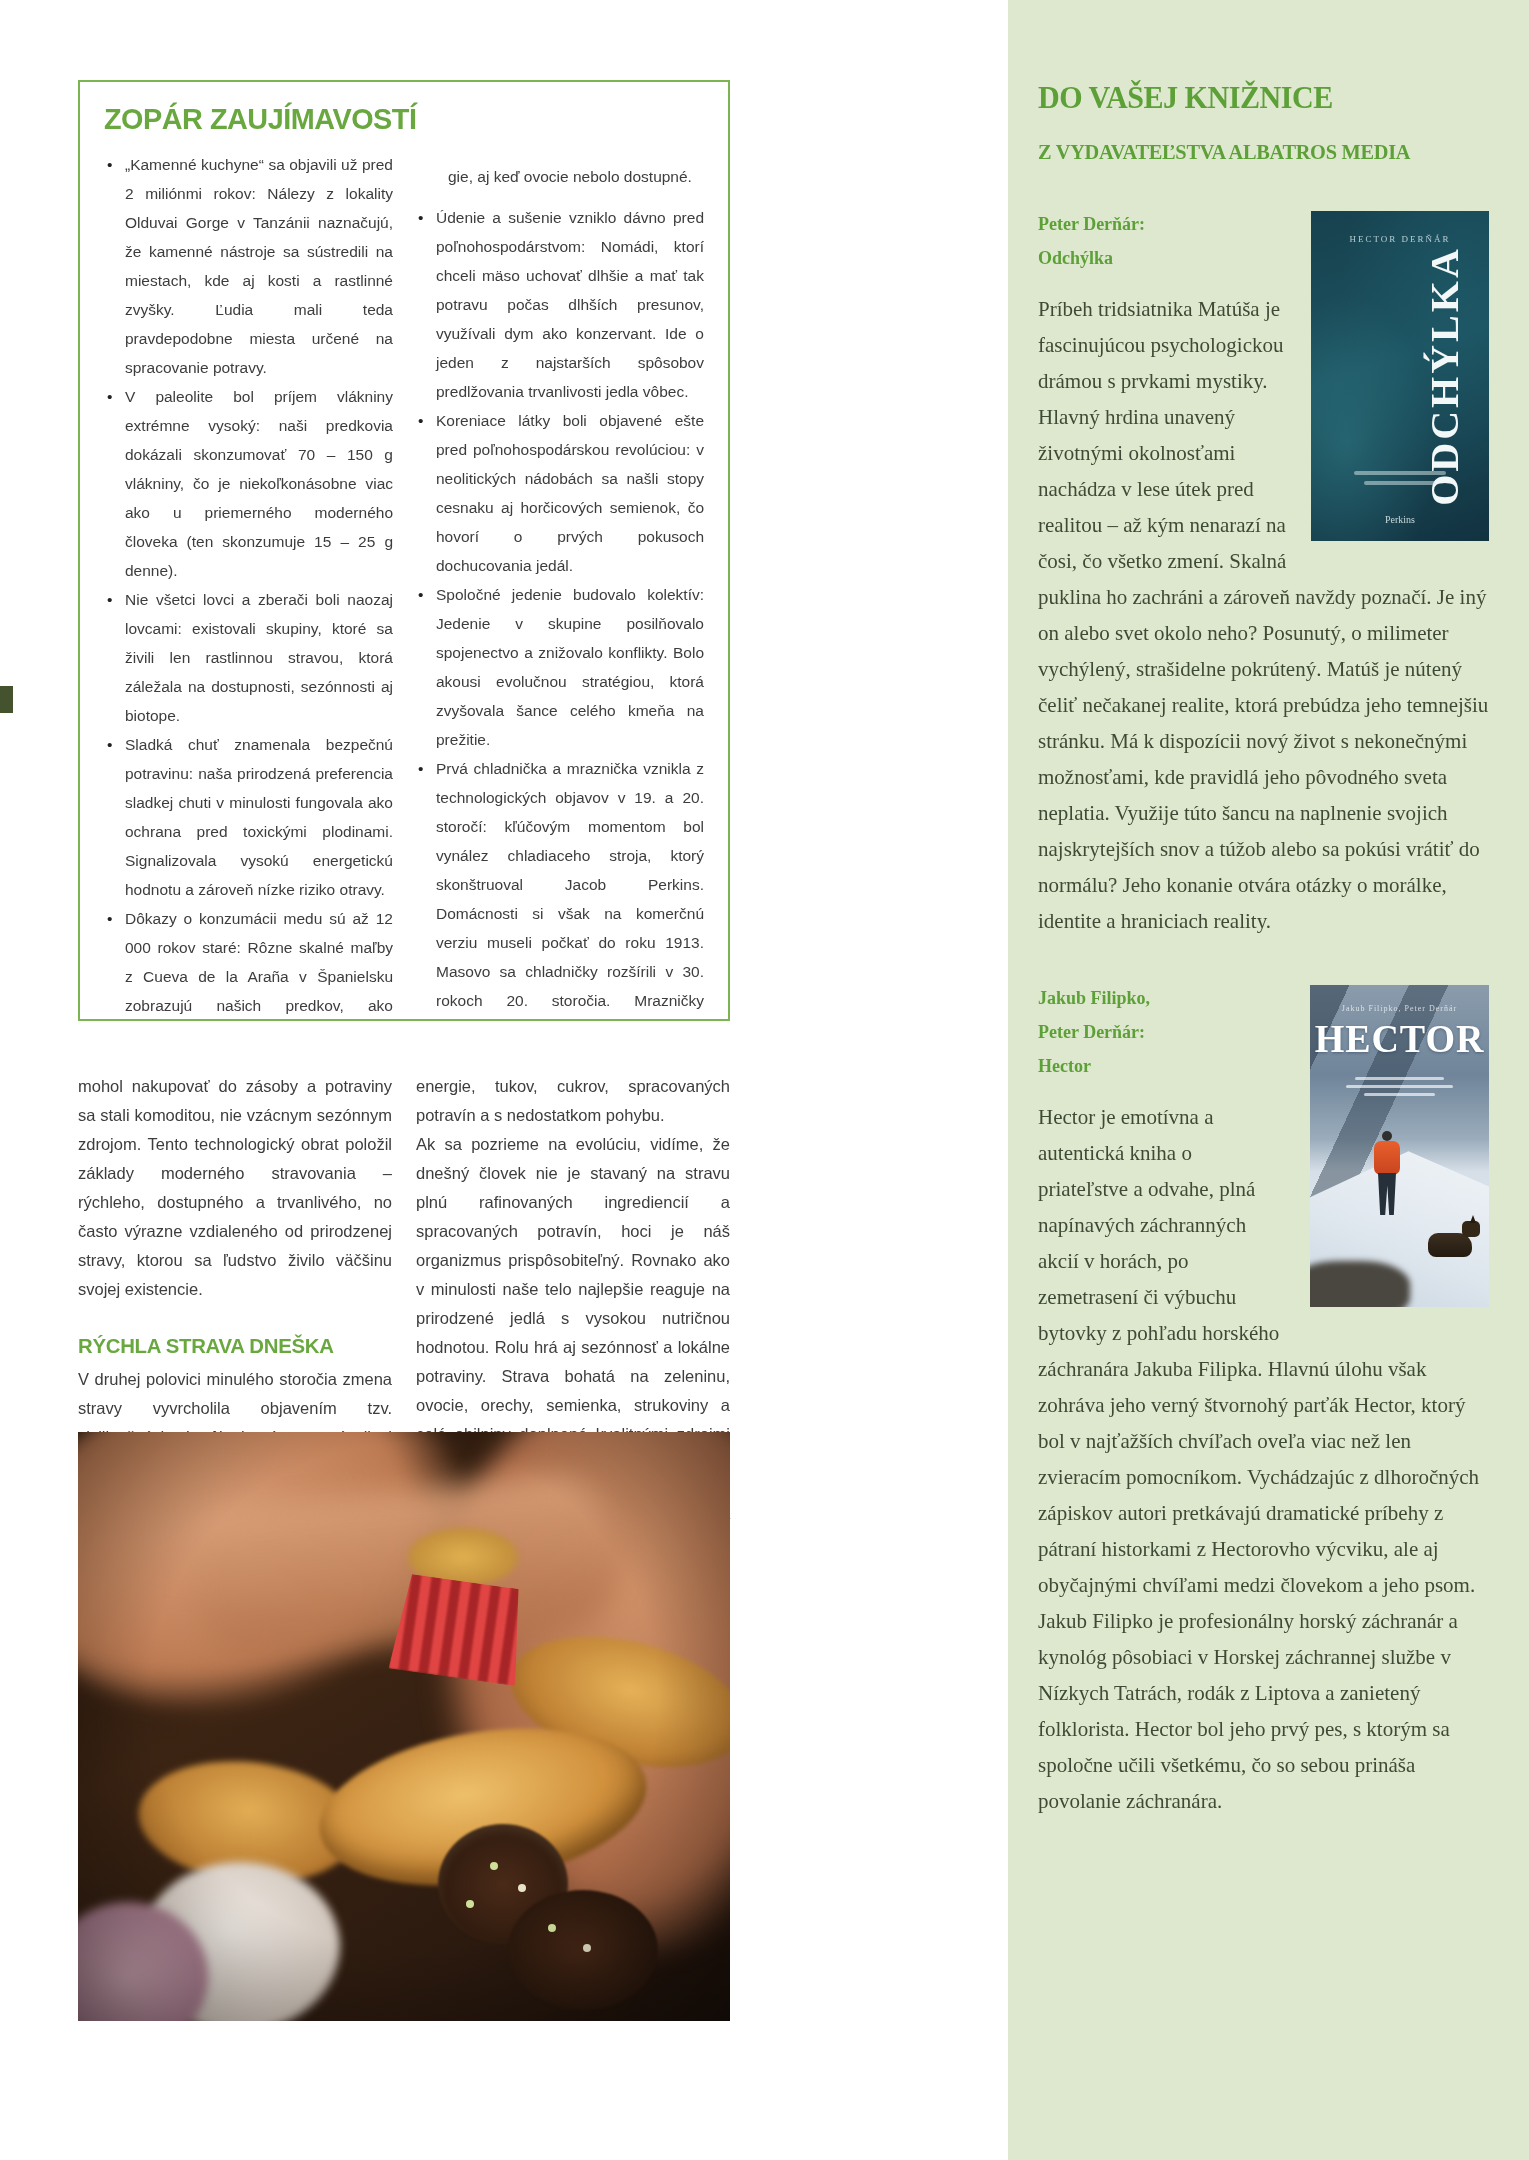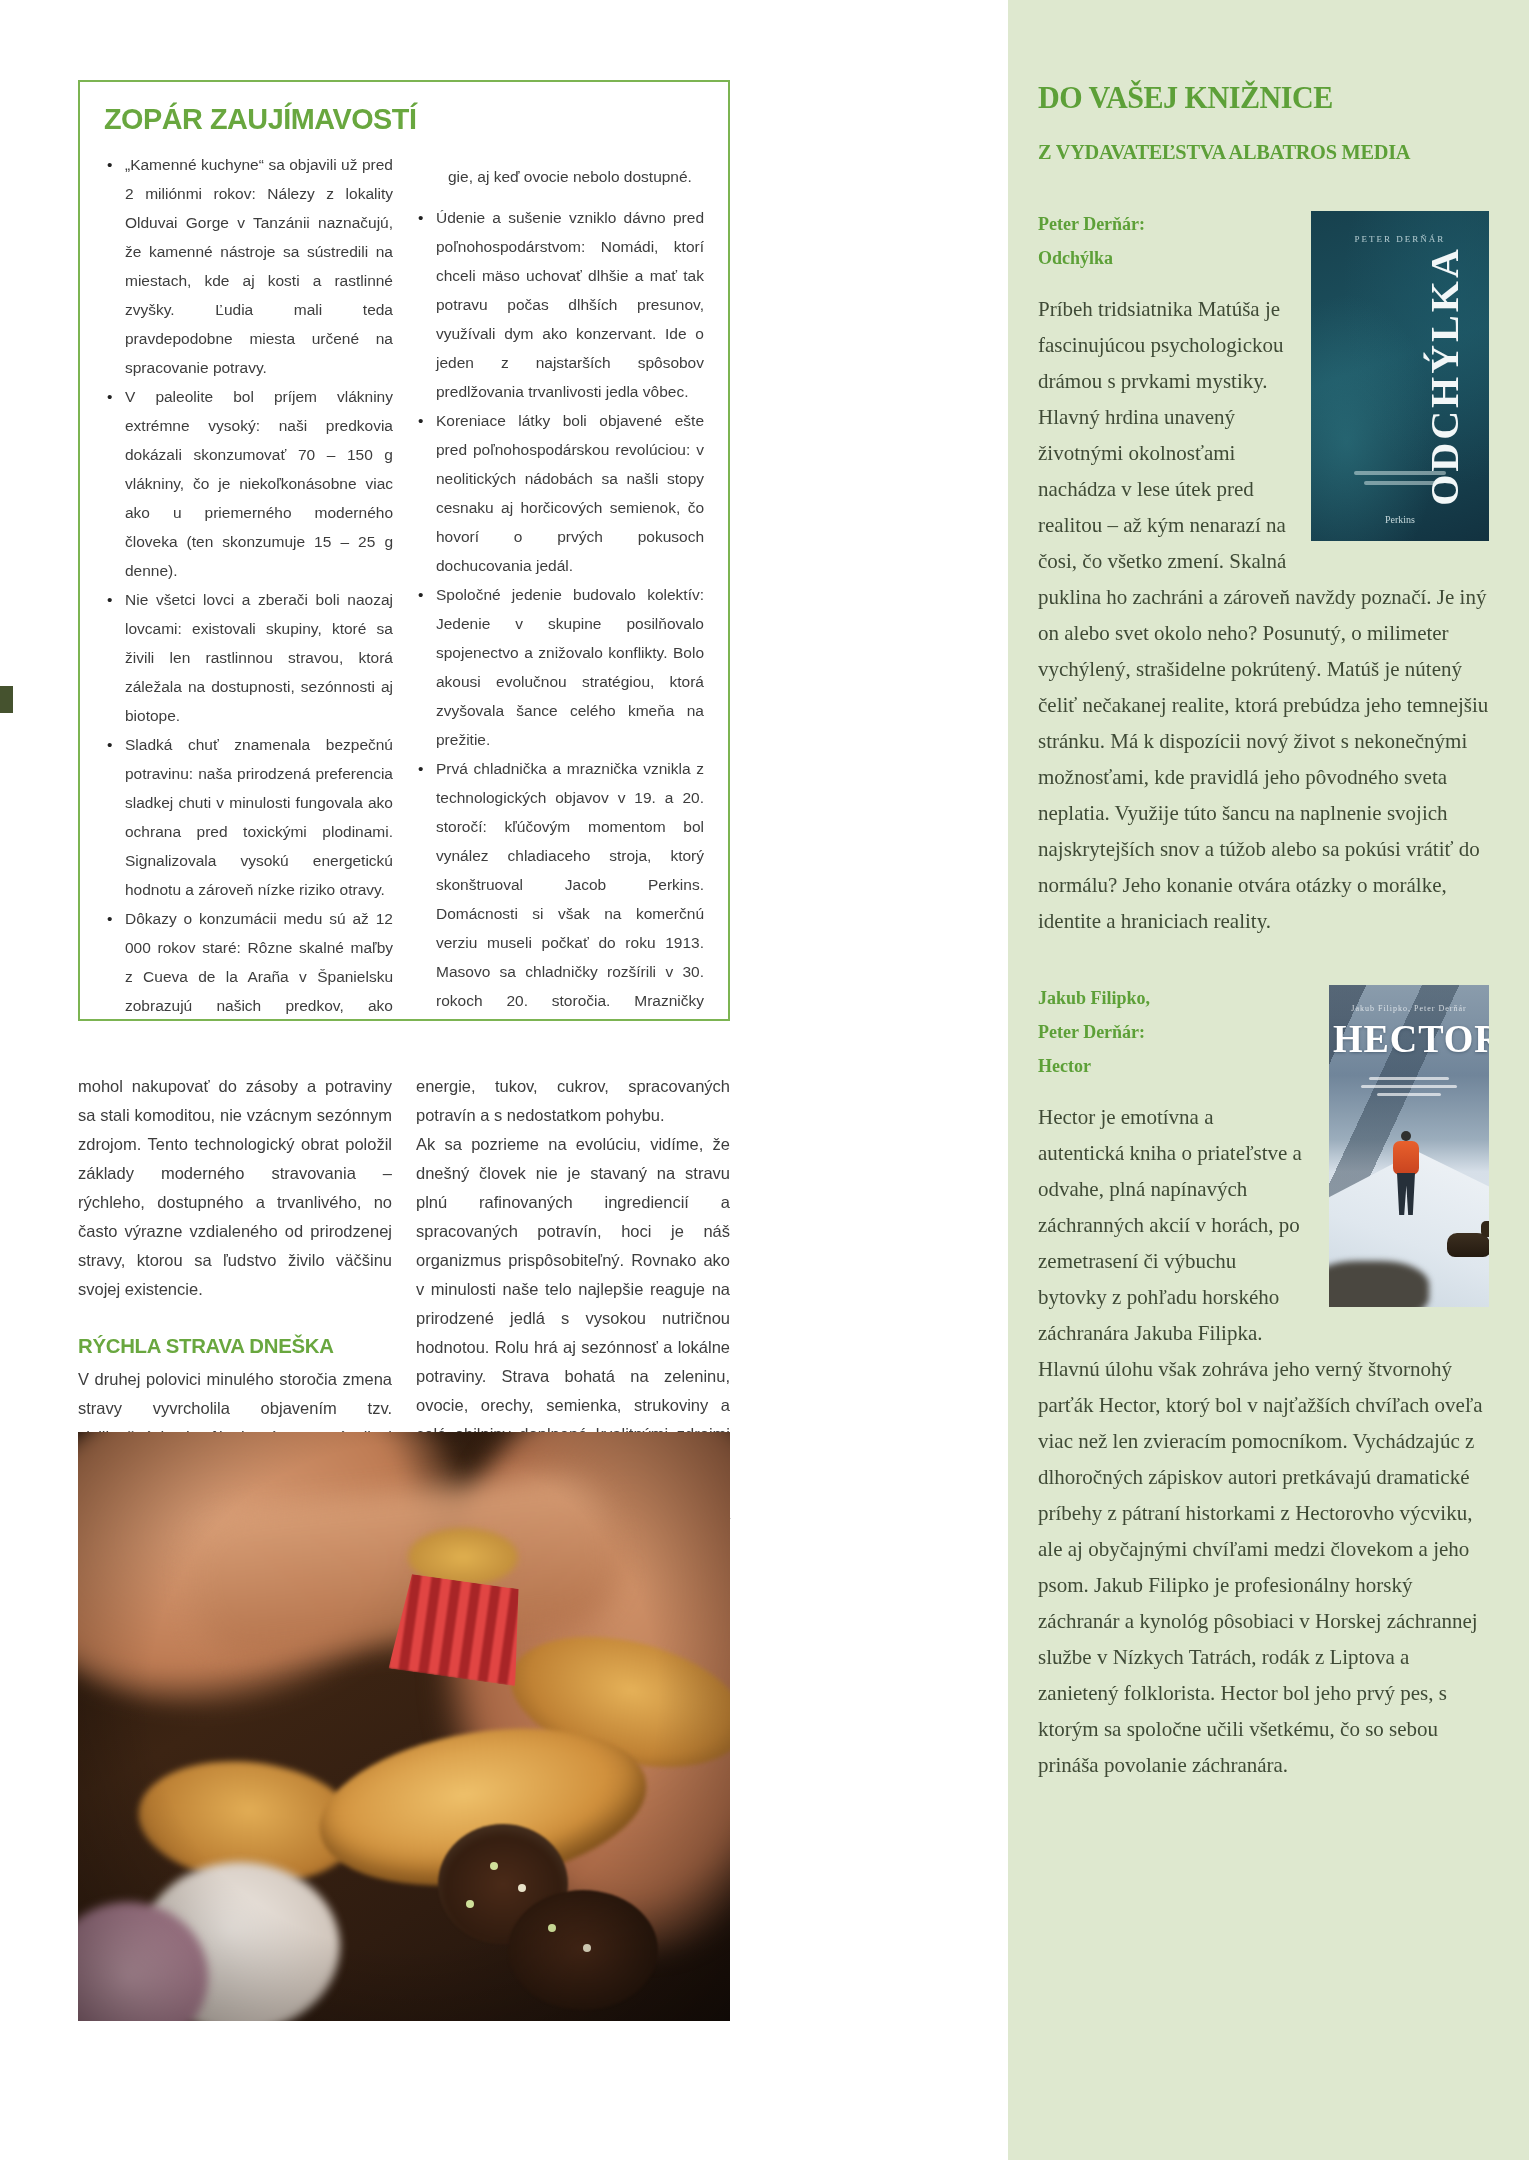--- a/index.html
+++ b/index.html
@@ -91,21 +91,21 @@
                  font-size:9px;letter-spacing:2px;color:#cfe2e6;opacity:.85;line-height:1;}
   .cover1-title{position:absolute;right:24px;top:50%;transform:translateY(-50%) rotate(180deg);
                 writing-mode:vertical-rl;font-size:40px;font-weight:bold;color:#f2f7f8;
                 letter-spacing:3px;line-height:1;}
   .tag-bar{position:absolute;left:24%;width:52%;height:4px;background:rgba(220,235,235,.5);border-radius:2px;}
   .tb1{bottom:66px;} .tb2{bottom:56px;left:30%;width:40%;}
   .cover1-publisher{position:absolute;bottom:16px;left:0;width:100%;text-align:center;
                     font-size:10px;color:#d5e6e8;opacity:.9;line-height:1;}
 
   
-  .cover2{width:160px;height:322px;
+  .cover2{width:179px;height:322px;
           background:
             linear-gradient(115deg,rgba(35,50,66,.5) 0 12%,rgba(0,0,0,0) 12% 30%,rgba(40,58,74,.45) 30% 42%,rgba(0,0,0,0) 42%),
             linear-gradient(180deg,#8a9cac 0%,#70859a 28%,#9badbc 48%,#d6dfe8 58%,#e9eef3 100%);}
   .snow-slope{position:absolute;left:0;bottom:0;width:100%;height:55%;
               background:linear-gradient(200deg,#f2f5f8 0%,#dfe7ee 60%,#c9d5df 100%);
               clip-path:polygon(0 38%,55% 12%,100% 32%,100% 100%,0 100%);}
   .rock-bottom{position:absolute;left:-20px;bottom:-14px;width:120px;height:60px;border-radius:40%;
                background:#4a4740;filter:blur(3px);}
   .cover2-author{position:absolute;top:20px;left:0;width:100%;text-align:center;
                  font-size:8px;color:#eef2f5;opacity:.8;letter-spacing:1px;line-height:1;}
@@ -185,21 +185,21 @@
     <div class="icecream-pink"></div>
     <div class="vignette"></div>
   </figure>
 
   <aside class="sidebar">
     <h1 class="side-title">DO VAŠEJ KNIŽNICE</h1>
     <h2 class="side-subtitle">Z VYDAVATEĽSTVA ALBATROS MEDIA</h2>
 
     <section class="review">
       <div class="cover cover1">
-        <div class="cover1-author">PETER DERŇÁR</div>
+        <div class="cover1-author">HECTOR DERŇÁR</div>
         <div class="cover1-title">ODCHÝLKA</div>
         <div class="tag-bar tb1"></div>
         <div class="tag-bar tb2"></div>
         <div class="cover1-publisher">Perkins</div>
       </div>
       <h3 class="review-title">
         <span>Peter Derňár:</span>
         <span>Odchýlka</span>
       </h3>
       <p class="review-body">Príbeh tridsiatnika Matúša je fascinujúcou psychologickou drámou s prvkami mystiky. Hlavný hrdina unavený životnými okolnosťami nachádza v lese útek pred realitou – až kým nenarazí na čosi, čo všetko zmení. Skalná puklina ho zachráni a zároveň navždy poznačí. Je iný on alebo svet okolo neho? Posunutý, o milimeter vychýlený, strašidelne pokrútený. Matúš je nútený čeliť nečakanej realite, ktorá prebúdza jeho temnejšiu stránku. Má k dispozícii nový život s nekonečnými možnosťami, kde pravidlá jeho pôvodného sveta neplatia. Využije túto šancu na naplnenie svojich najskrytejších snov a túžob alebo sa pokúsi vrátiť do normálu? Jeho konanie otvára otázky o morálke, identite a hraniciach reality.</p>

